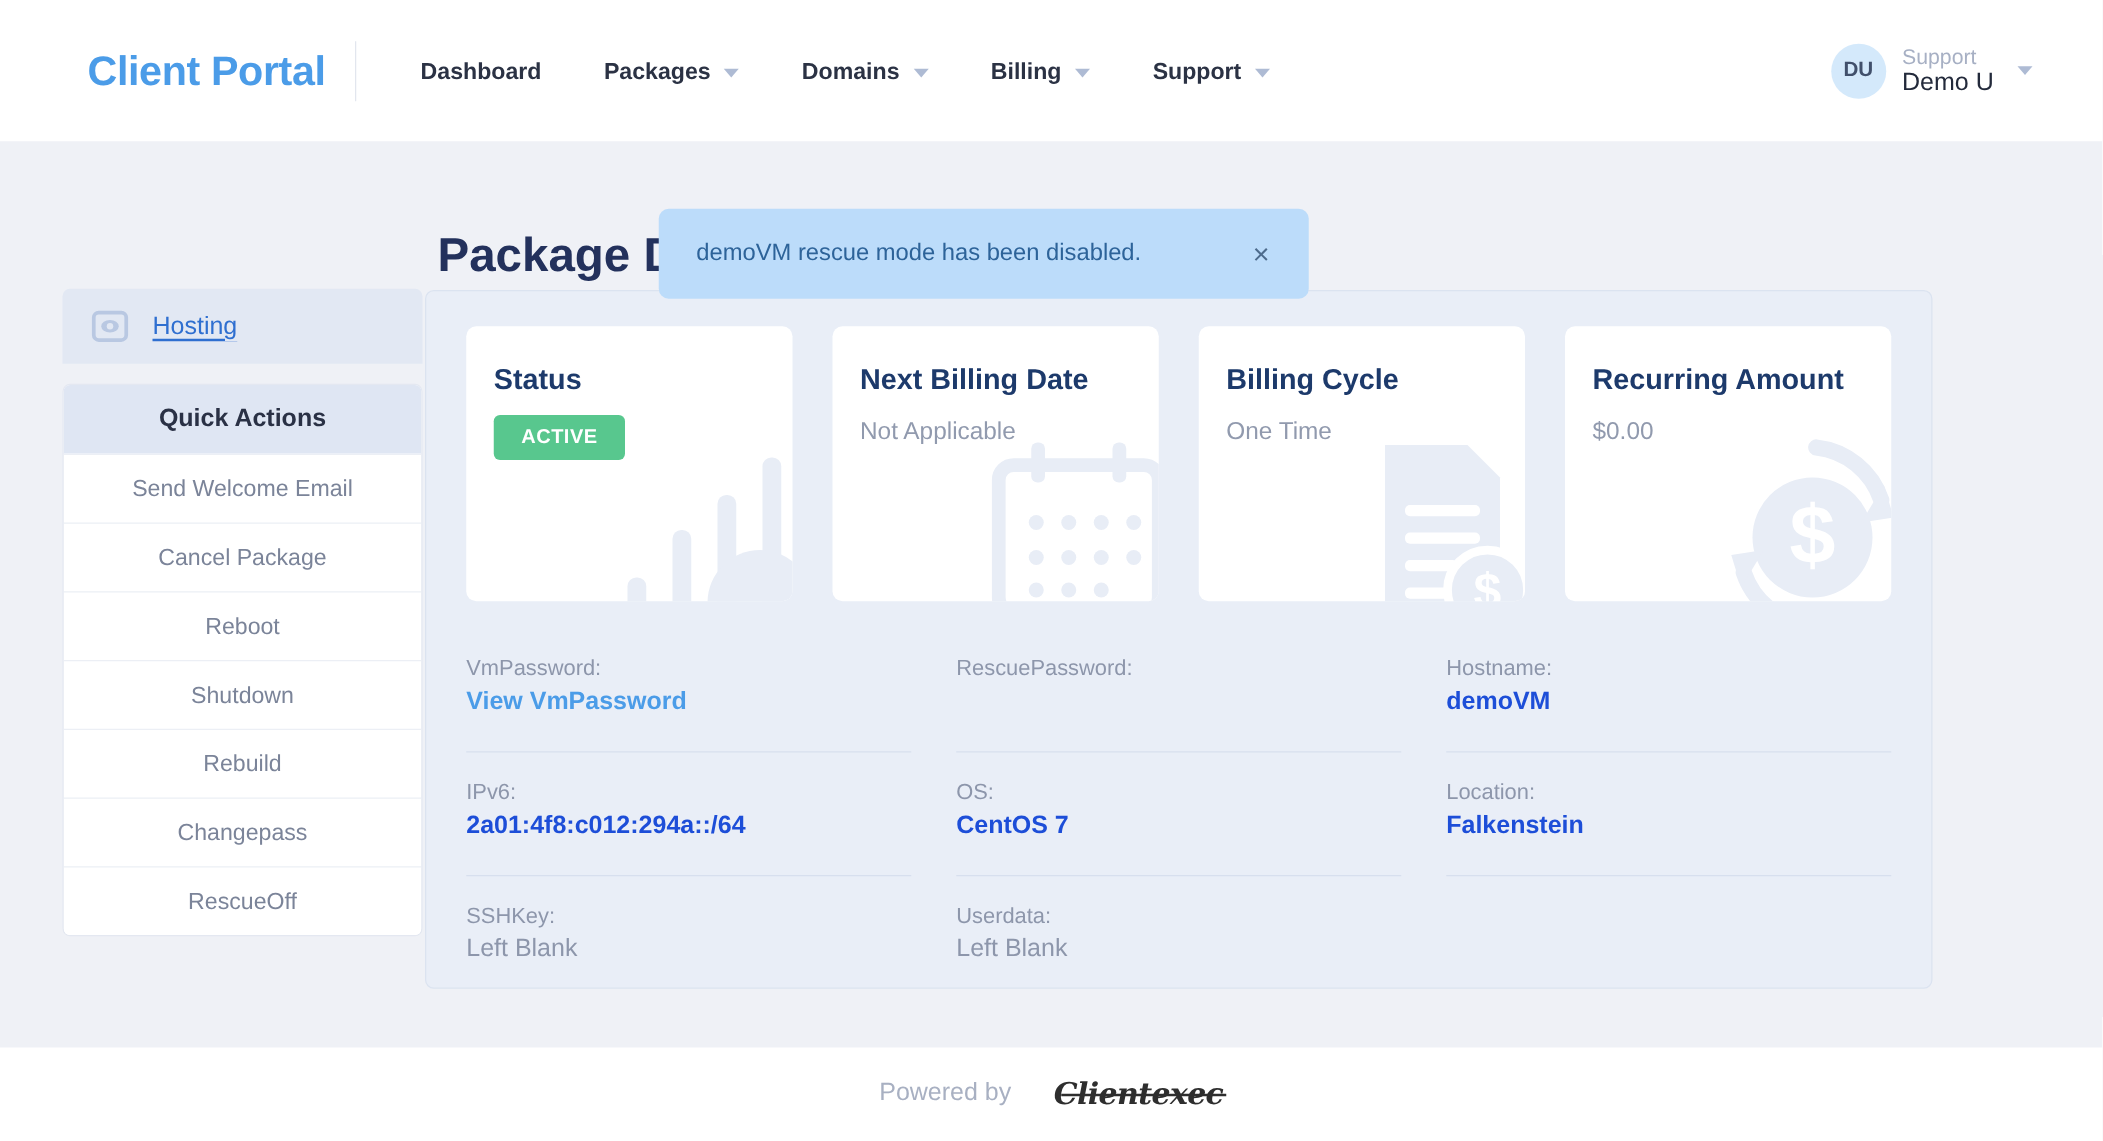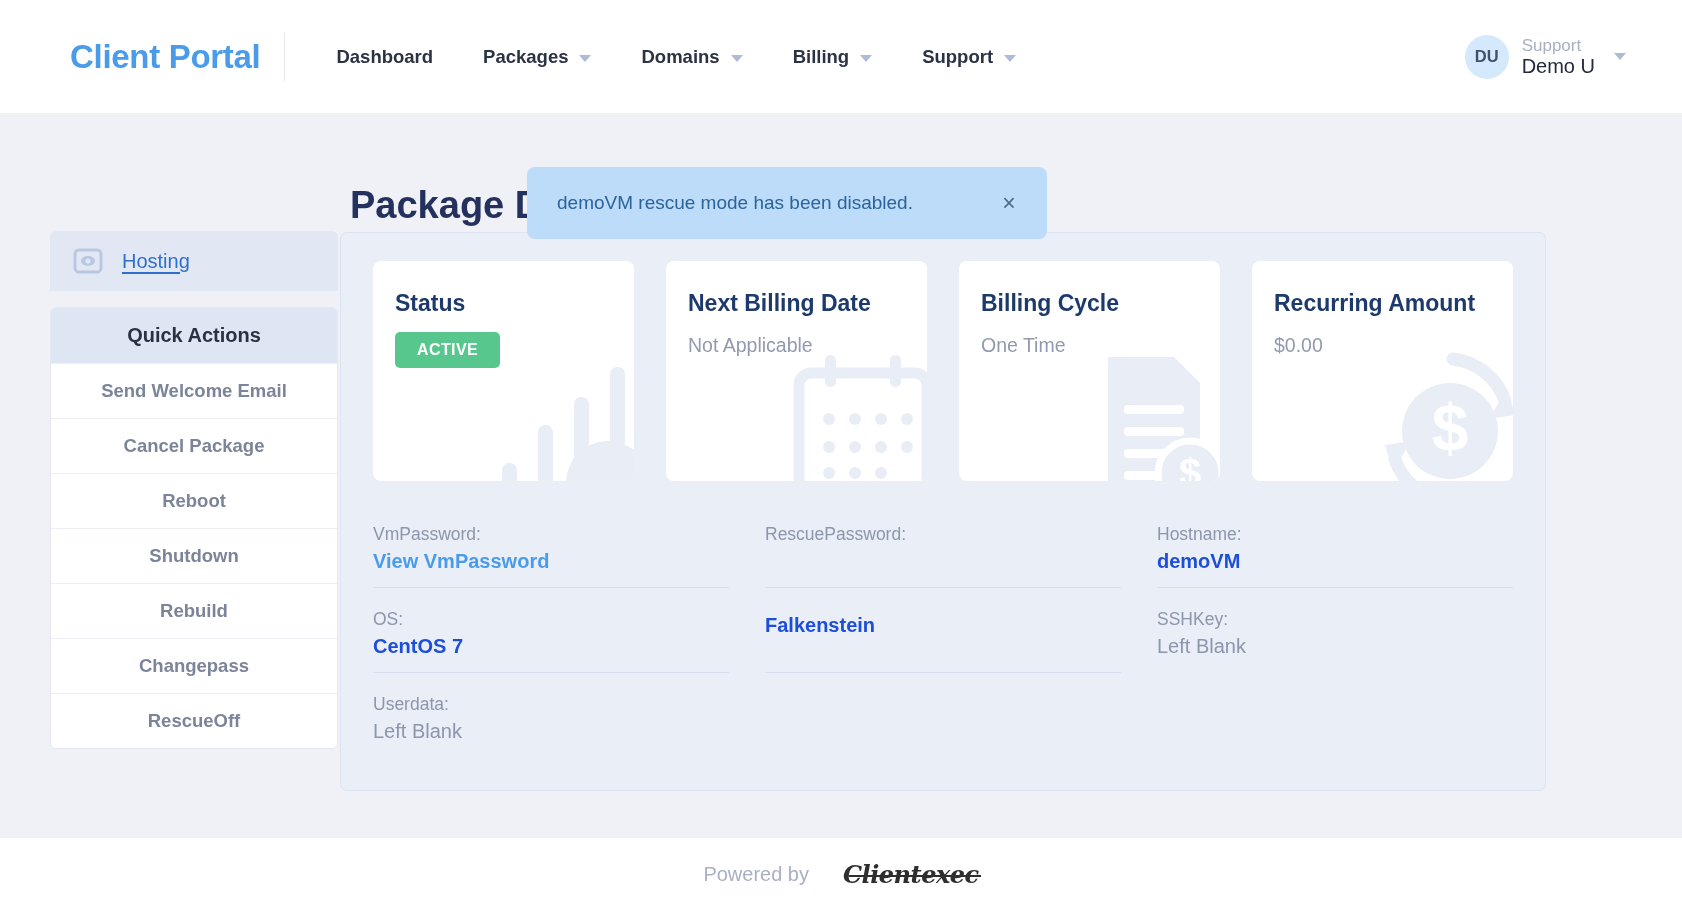--- a/index.html
+++ b/index.html
@@ -86,21 +86,21 @@
     border: 1px solid #e4e8f1; border-radius: 6px; overflow: hidden;
   }
   .qa-header {
     height: 55px; background: #dfe6f3;
     display: flex; align-items: center; justify-content: center;
     font-size: 20px; font-weight: bold; color: #2a3145;
   }
   .qa-item {
     height: 55px; display: flex; align-items: center; justify-content: center;
     font-size: 18.5px; color: #7b8499; border-top: 1px solid #eceff5;
-    cursor: pointer; background: #ffffff; font-weight: bold;
+    cursor: pointer; background: #ffffff;
   }
 
   
   .panel {
     position: absolute; left: 340px; top: 232px; width: 1206px; height: 559px;
     background: #e9eef7; border: 1px solid #dbe3f0; border-radius: 7px;
   }
   .cards { display: flex; gap: 32px; padding: 28px 32px 0 32px; }
   .card {
     position: relative; flex: 1 1 0; height: 220px; background: #ffffff;
@@ -114,21 +114,21 @@
     padding: 9px 22px; border-radius: 5px; position: relative; z-index: 2;
   }
   .card-art { position: absolute; right: -12px; bottom: -24px; opacity: 1; z-index: 1; }
 
   
   .details {
     display: grid; grid-template-columns: 1fr 1fr 1fr;
     column-gap: 36px; padding: 22px 32px 0 32px;
   }
   .dcell { padding-top: 21px; }
-  .dcell.ruled { border-bottom: 1px solid #d7dfee; padding-bottom: 14px; }
+  .dcell.ruled { border-bottom: 1px solid #d7dfee; padding-bottom: 28px; }
   .dcell.blank { visibility: hidden; }
   .dlabel { font-size: 17.5px; color: #8d96ab; }
   .dvalue { margin-top: 5px; font-size: 20px; font-weight: bold; color: #1d4ed8; }
   .dvalue.link { color: #4b9ce8; cursor: pointer; }
   .dvalue.muted { font-weight: normal; color: #8d96ab; }
 
   
   .footer-bg {
     position: absolute; left: 0; top: 838px; width: 1682px; height: 75px;
     background: #ffffff;
@@ -280,24 +280,29 @@
           <div class="dvalue link">View VmPassword</div>
         </div>
         <div class="dcell ruled">
           <div class="dlabel">RescuePassword:</div>
         </div>
         <div class="dcell ruled">
           <div class="dlabel">Hostname:</div>
           <div class="dvalue">demoVM</div>
         </div>
         <div class="dcell ruled">
+          <div class="dlabel">IPv6:</div>
+          <div class="dvalue">2a01:4f8:c012:294a::/64</div>
+        </div>
+        <div class="dcell ruled">
           <div class="dlabel">OS:</div>
           <div class="dvalue">CentOS 7</div>
         </div>
         <div class="dcell ruled">
+          <div class="dlabel">Location:</div>
           <div class="dvalue">Falkenstein</div>
         </div>
         <div class="dcell">
           <div class="dlabel">SSHKey:</div>
           <div class="dvalue muted">Left Blank</div>
         </div>
         <div class="dcell">
           <div class="dlabel">Userdata:</div>
           <div class="dvalue muted">Left Blank</div>
         </div>

